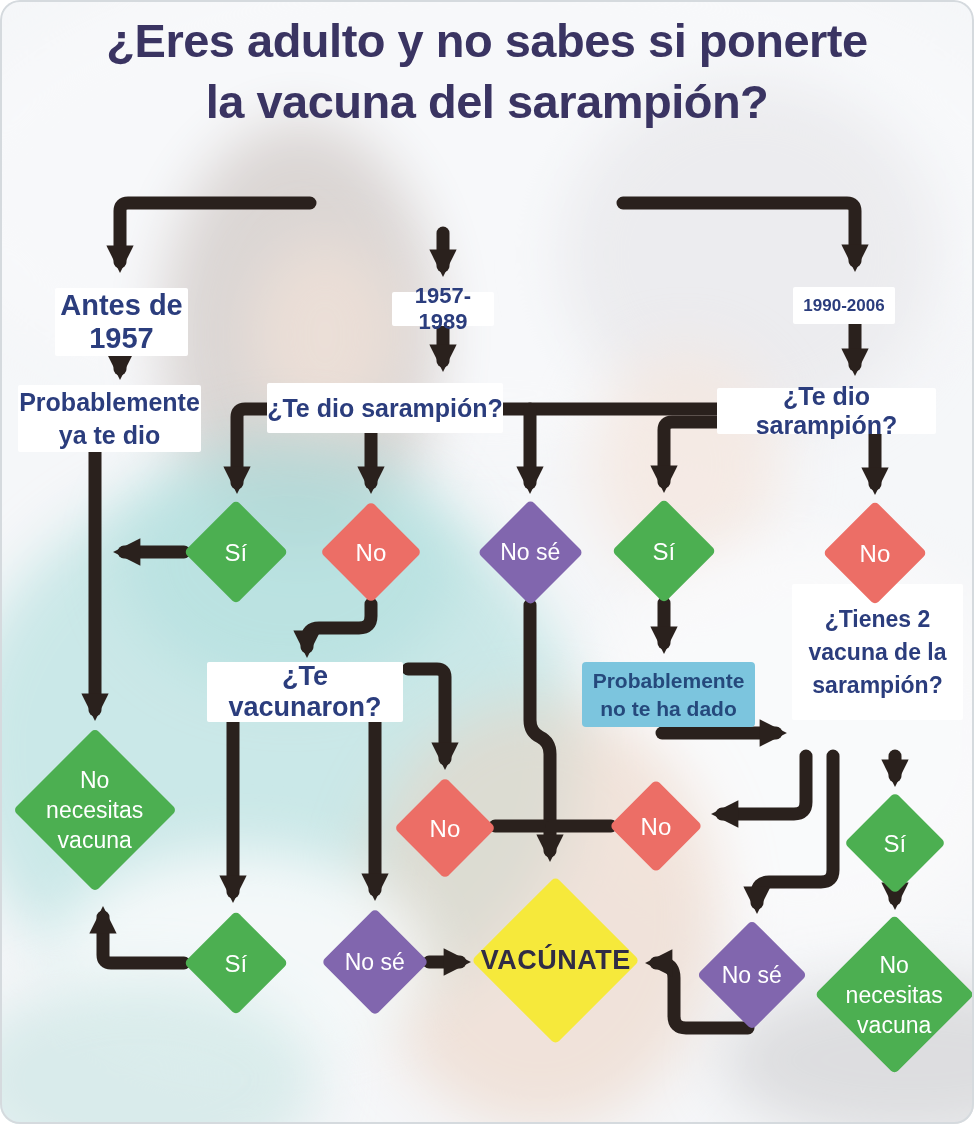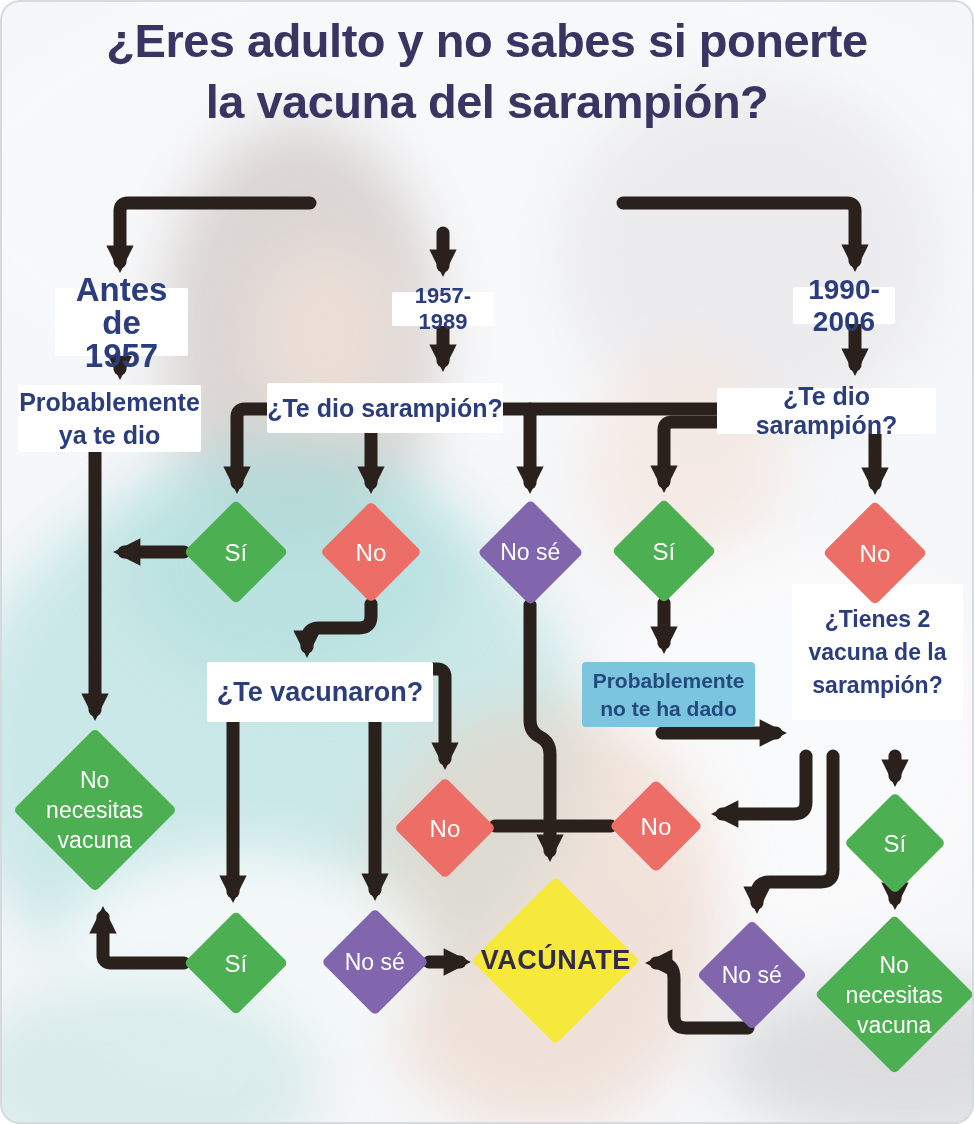--- a/index.html
+++ b/index.html
@@ -29,27 +29,27 @@
   
   .title{position:absolute;left:0;top:10px;width:100%;text-align:center;z-index:2;
     color:#3a3462;font-size:47px;font-weight:600;line-height:61px;letter-spacing:-.5px;}
   
   svg.wires{position:absolute;left:0;top:0;z-index:1;}
   
   .box{position:absolute;z-index:2;background:#ffffff;color:#2b3d7d;font-weight:600;
     display:flex;flex-direction:column;align-items:center;justify-content:center;
     text-align:center;border-radius:2px;}
   #b-cuando   {left:310px;top:171px;width:313px;height:62px;font-size:27px;}
-  #b-antes    {left:55px; top:288px;width:133px;height:68px;font-size:33px;line-height:33px;}
+  #b-antes    {left:55px; top:288px;width:133px;height:68px;font-size:29px;line-height:33px;}
   #b-5789     {left:392px;top:292px;width:102px;height:34px;font-size:22px;}
-  #b-9006     {left:793px;top:287px;width:102px;height:37px;font-size:28px;justify-content:center;}
+  #b-9006     {left:793px;top:287px;width:102px;height:37px;font-size:17px;justify-content:center;}
   #b-prob     {left:18px; top:385px;width:183px;height:67px;font-size:25px;line-height:33px;}
   #b-tedio1   {left:267px;top:383px;width:236px;height:50px;font-size:25px;}
   #b-tedio2   {left:717px;top:388px;width:219px;height:46px;font-size:25px;}
-  #b-vacunaron{left:207px;top:662px;width:226px;height:60px;font-size:27px;}
+  #b-vacunaron{left:207px;top:662px;width:196px;height:60px;font-size:27px;}
   #b-probno   {left:582px;top:662px;width:173px;height:65px;font-size:21px;line-height:28px;
                background:#7cc5de;color:#25497c;border-radius:4px;}
   #b-tienes   {left:792px;top:584px;width:171px;height:136px;font-size:23px;line-height:33px;}
   
   .diamond{position:absolute;z-index:2;transform:rotate(45deg);border-radius:5px;
     display:flex;align-items:center;justify-content:center;}
   .diamond .lbl{transform:rotate(-45deg);color:#ffffff;text-align:center;font-size:24px;line-height:31px;}
   #d-si1  {left:199px;top:515px;width:74px;height:74px;}
   #d-no1  {left:335px;top:516px;width:72px;height:72px;}
   #d-nose1{left:493px;top:515px;width:75px;height:75px;}

